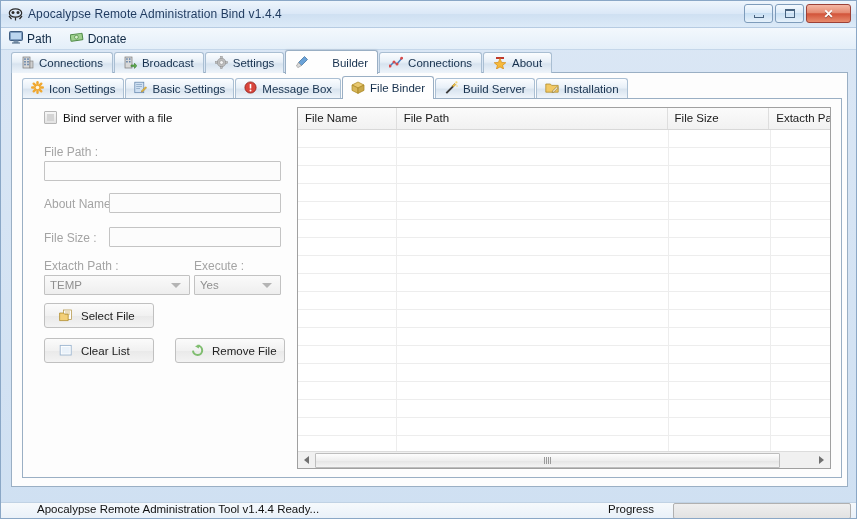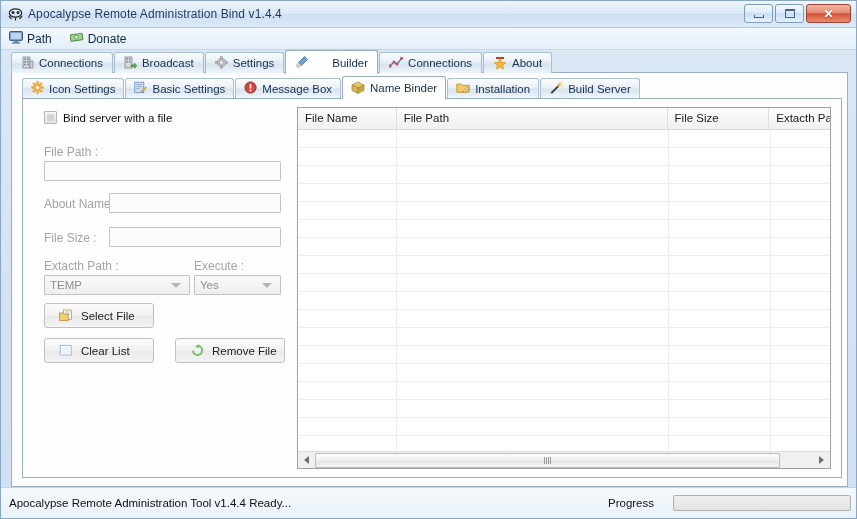--- a/index.html
+++ b/index.html
@@ -364,26 +364,26 @@
     border-radius: 1px;
   }
   .grip { display:flex; gap:1px; }
   .grip i { display:block; width:1px; height:7px; background:#9a9a9a; }
 
   
   .statusbar {
     position: absolute;
     left: 0; bottom: 0;
     width: 100%;
-    height: 31px;
+    height: 16px;
     background: linear-gradient(180deg,#f6f9fc 0%, #e9f1f9 100%);
     border-top: 1px solid #c0d2e4;
     box-sizing: border-box;
     display: flex;
-    align-items: center;
+    padding-left: 28px;
   }
   .sb-text {
     font-size: 11.5px;
     color: #111;
     margin-left: 8px;
     white-space: nowrap;
   }
   .sb-progress-label {
     position: absolute;
     left: 607px;
@@ -591,45 +591,45 @@
       </div>
 
       <div class="tab-inner selected">
         <span class="ico">
           <svg width="14" height="13" viewBox="0 0 14 13">
             <polygon points="7,1 13,4 7,7 1,4" fill="#e8c870" stroke="#a8851f" stroke-width="0.7"></polygon>
             <polygon points="1,4 7,7 7,12.4 1,9.4" fill="#d8b75a" stroke="#a8851f" stroke-width="0.7"></polygon>
             <polygon points="13,4 7,7 7,12.4 13,9.4" fill="#c9a84a" stroke="#a8851f" stroke-width="0.7"></polygon>
           </svg>
         </span>
-        <span>Name Binder</span>
-      </div>
-
-      <div class="tab-inner">
-        <span class="ico">
-          <svg width="14" height="13" viewBox="0 0 14 13">
-            <path d="M0.8 3 h4.6 l1.2 1.4 h6.6 v6.8 h-12.4 z" fill="#f2c965" stroke="#a8821c" stroke-width="0.7"></path>
-            <path d="M7.6 9.8 L11.8 5.6 L13.2 7 L9 11.2 L7.2 11.6 z" fill="#e9dfc0" stroke="#8a7430" stroke-width="0.6"></path>
-          </svg>
-        </span>
-        <span>Installation</span>
+        <span>File Binder</span>
       </div>
 
       <div class="tab-inner">
         <span class="ico">
           <svg width="14" height="13" viewBox="0 0 14 13">
             <path d="M1.6 11.4 L8.6 4.4 L10 5.8 L3 12.8 z" fill="#3a3a3a"></path>
             <path d="M8.2 4.8 L10.6 2.4 L11.8 3.6 L9.4 6 z" fill="#f0c040" stroke="#a8801c" stroke-width="0.6"></path>
             <g fill="#f7d774">
                 <circle cx="12.4" cy="1.4" r="1.1"></circle>
                 <circle cx="13" cy="5" r="0.8"></circle>
               </g>
           </svg>
         </span>
         <span>Build Server</span>
+      </div>
+
+      <div class="tab-inner">
+        <span class="ico">
+          <svg width="14" height="13" viewBox="0 0 14 13">
+            <path d="M0.8 3 h4.6 l1.2 1.4 h6.6 v6.8 h-12.4 z" fill="#f2c965" stroke="#a8821c" stroke-width="0.7"></path>
+            <path d="M7.6 9.8 L11.8 5.6 L13.2 7 L9 11.2 L7.2 11.6 z" fill="#e9dfc0" stroke="#8a7430" stroke-width="0.6"></path>
+          </svg>
+        </span>
+        <span>Installation</span>
       </div>
 
     </div>
 
     <div class="tabpage-inner">
 
       <div class="left-panel">
 
         <div class="chk-row">
           <span class="checkbox"></span>

